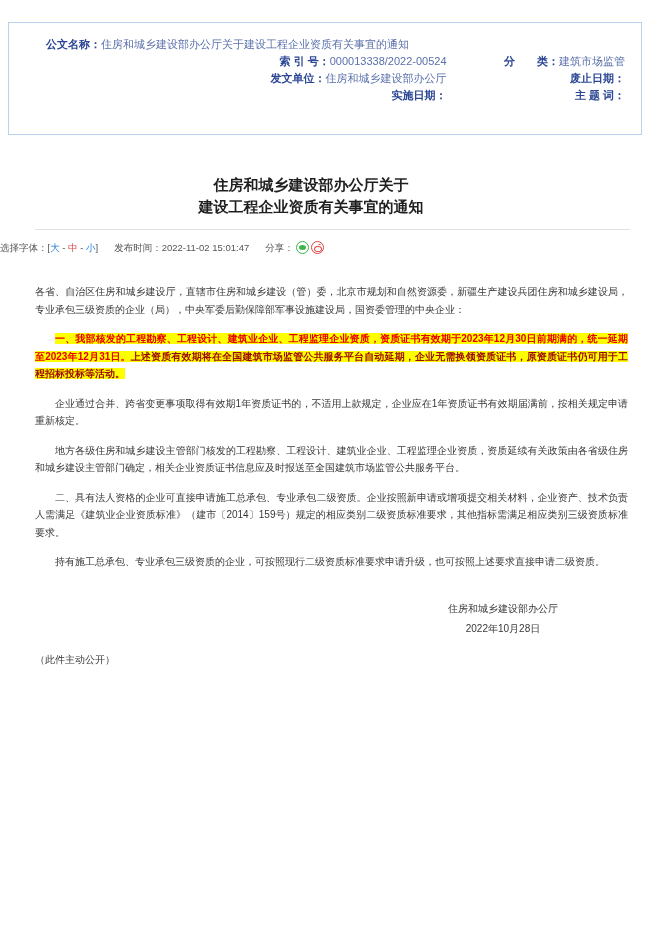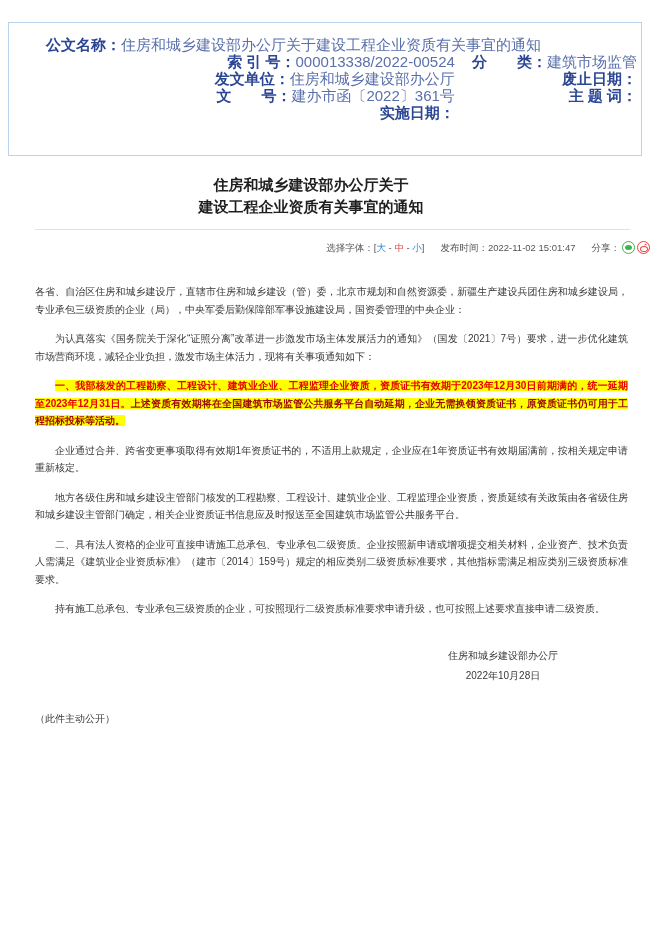--- a/index.html
+++ b/index.html
@@ -9,25 +9,25 @@
     font-family: "Liberation Sans", "DejaVu Sans", sans-serif;
     color: #383838;
     position: relative;
     overflow: hidden;
   }
 
   
   .meta-box {
     position: absolute;
     left: 8px; top: 22px;
-    width: 634px; height: 134px;
+    width: 634px; height: 113px;
     border: 1px solid #b9d3ec;
     background: #fff;
-    padding: 13px 4px 0 37px;
-    font-size: 15px;
+    padding: 13px 16px 0 37px;
+    font-size: 11px;
   }
   .meta-row { line-height: 17px; white-space: nowrap; }
   .meta-cols { display: flex; text-align: right; }
   .meta-col-left { width: 413px; }
   .meta-col-right { width: 184px; }
   .meta-label { font-weight: bold; color: #2b4694; }
   .meta-value { color: #5a70ab; }
 
   
   .doc-title {
@@ -42,21 +42,21 @@
   .divider {
     position: absolute;
     left: 35px; top: 229px; width: 595px;
     border-top: 1px solid #e2e2e2;
   }
 
   
   .toolbar {
     position: absolute;
     left: 0; top: 240px; width: 650px;
-    text-align: right;
+    text-align: left;
     font-size: 9.5px; color: #555;
     line-height: 16px;
   }
   .toolbar .gap { display: inline-block; width: 16px; }
   .font-large, .font-small { color: #2a7fd4; cursor: pointer; }
   .font-medium { color: #e04343; cursor: pointer; }
   .share-icon {
     display: inline-block; vertical-align: -3px;
     width: 13px; height: 13px; border-radius: 50%;
     margin-left: 2px; cursor: pointer;
@@ -93,39 +93,36 @@
   .signature {
     margin-top: 28px;
     text-align: right;
     padding-right: 70px;
   }
   .signature-inner {
     display: inline-block;
     text-align: center;
     line-height: 20px;
   }
-  .disclosure { margin-top: 24px; }
+  .disclosure { margin-top: 12px; }
 </style>
 </head>
 <body>
 
 <div class="meta-box">
   <div class="meta-row">
     <span class="meta-label">公文名称：</span><span class="meta-value">住房和城乡建设部办公厅关于建设工程企业资质有关事宜的通知</span>
   </div>
   <div class="meta-cols">
     <div class="meta-col-left">
       <div class="meta-row">
         <span class="meta-label">索 引 号：</span><span class="meta-value">000013338/2022-00524</span>
       </div>
       <div class="meta-row">
         <span class="meta-label">发文单位：</span><span class="meta-value">住房和城乡建设部办公厅</span>
-      </div>
-      <div class="meta-row">
-        <span class="meta-label">文　　号：</span><span class="meta-value">建办市函〔2022〕361号</span>
       </div>
       <div class="meta-row">
         <span class="meta-label">实施日期：</span><span class="meta-value"></span>
       </div>
     </div>
     <div class="meta-col-right">
       <div class="meta-row">
         <span class="meta-label">分　　类：</span><span class="meta-value">建筑市场监管</span>
       </div>
       <div class="meta-row">
@@ -144,21 +141,20 @@
 </div>
 
 <div class="divider"></div>
 
 <div class="toolbar">
   <span>选择字体：[</span><span class="font-large">大</span><span> - </span><span class="font-medium">中</span><span> - </span><span class="font-small">小</span><span>]</span><span class="gap"></span><span>发布时间：</span><span>2022-11-02 15:01:47</span><span class="gap"></span><span>分享：</span><span class="share-icon share-wechat"></span><span class="share-icon share-weibo"></span>
 </div>
 
 <div class="doc-body">
   <p class="para">各省、自治区住房和城乡建设厅，直辖市住房和城乡建设（管）委，北京市规划和自然资源委，新疆生产建设兵团住房和城乡建设局，专业承包三级资质的企业（局），中央军委后勤保障部军事设施建设局，国资委管理的中央企业：</p>
-  <p class="para indent">为认真落实《国务院关于深化“证照分离”改革进一步激发市场主体发展活力的通知》（国发〔2021〕7号）要求，进一步优化建筑市场营商环境，减轻企业负担，激发市场主体活力，现将有关事项通知如下：</p>
   <p class="para indent"><span class="hl hl-red">一、我部核发的工程勘察、工程设计、建筑业企业、工程监理企业资质，资质证书有效期于2023年12月30日前期满的，统一延期至2023年12月31日。</span><span class="hl hl-dark">上述资质有效期将在全国建筑市场监管公共服务平台自动延期，企业无需换领资质证书，原资质证书仍可用于工程招标投标等活动。</span></p>
   <p class="para indent">企业通过合并、跨省变更事项取得有效期1年资质证书的，不适用上款规定，企业应在1年资质证书有效期届满前，按相关规定申请重新核定。</p>
   <p class="para indent">地方各级住房和城乡建设主管部门核发的工程勘察、工程设计、建筑业企业、工程监理企业资质，资质延续有关政策由各省级住房和城乡建设主管部门确定，相关企业资质证书信息应及时报送至全国建筑市场监管公共服务平台。</p>
   <p class="para indent">二、具有法人资格的企业可直接申请施工总承包、专业承包二级资质。企业按照新申请或增项提交相关材料，企业资产、技术负责人需满足《建筑业企业资质标准》（建市〔2014〕159号）规定的相应类别二级资质标准要求，其他指标需满足相应类别三级资质标准要求。</p>
   <p class="para indent">持有施工总承包、专业承包三级资质的企业，可按照现行二级资质标准要求申请升级，也可按照上述要求直接申请二级资质。</p>
 
   <div class="signature">
     <div class="signature-inner">
       <div>住房和城乡建设部办公厅</div>
       <div>2022年10月28日</div>

